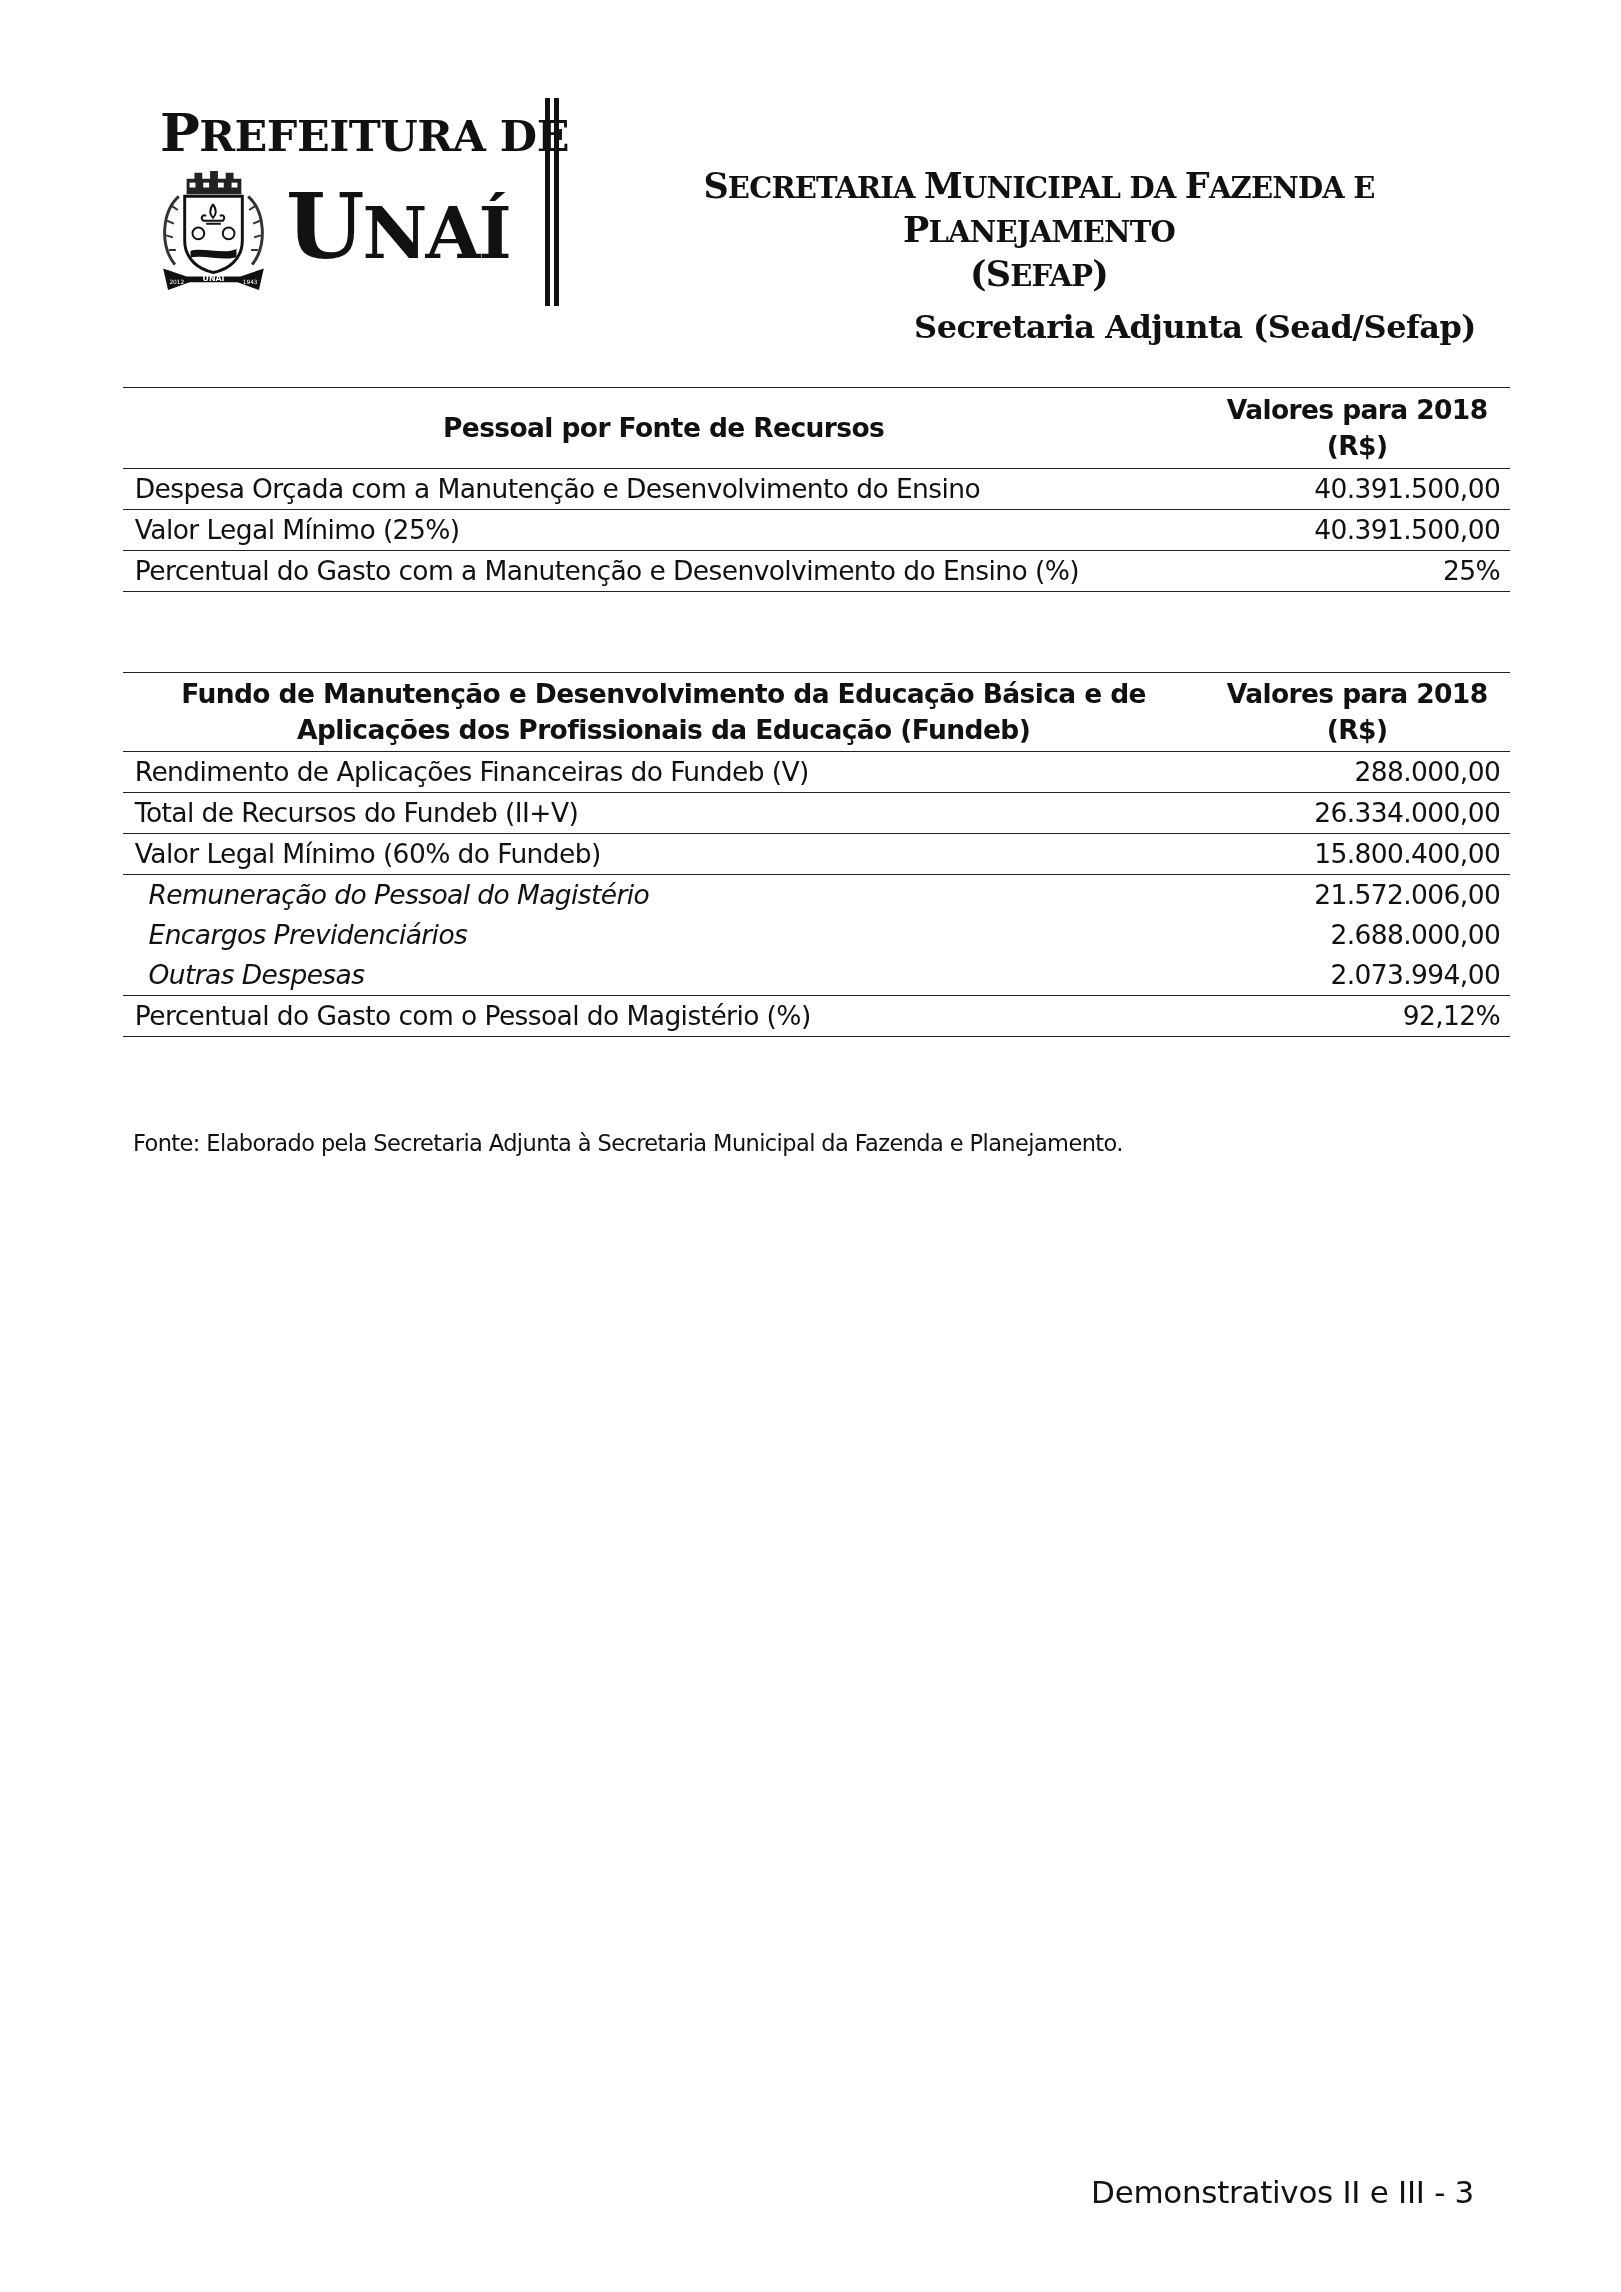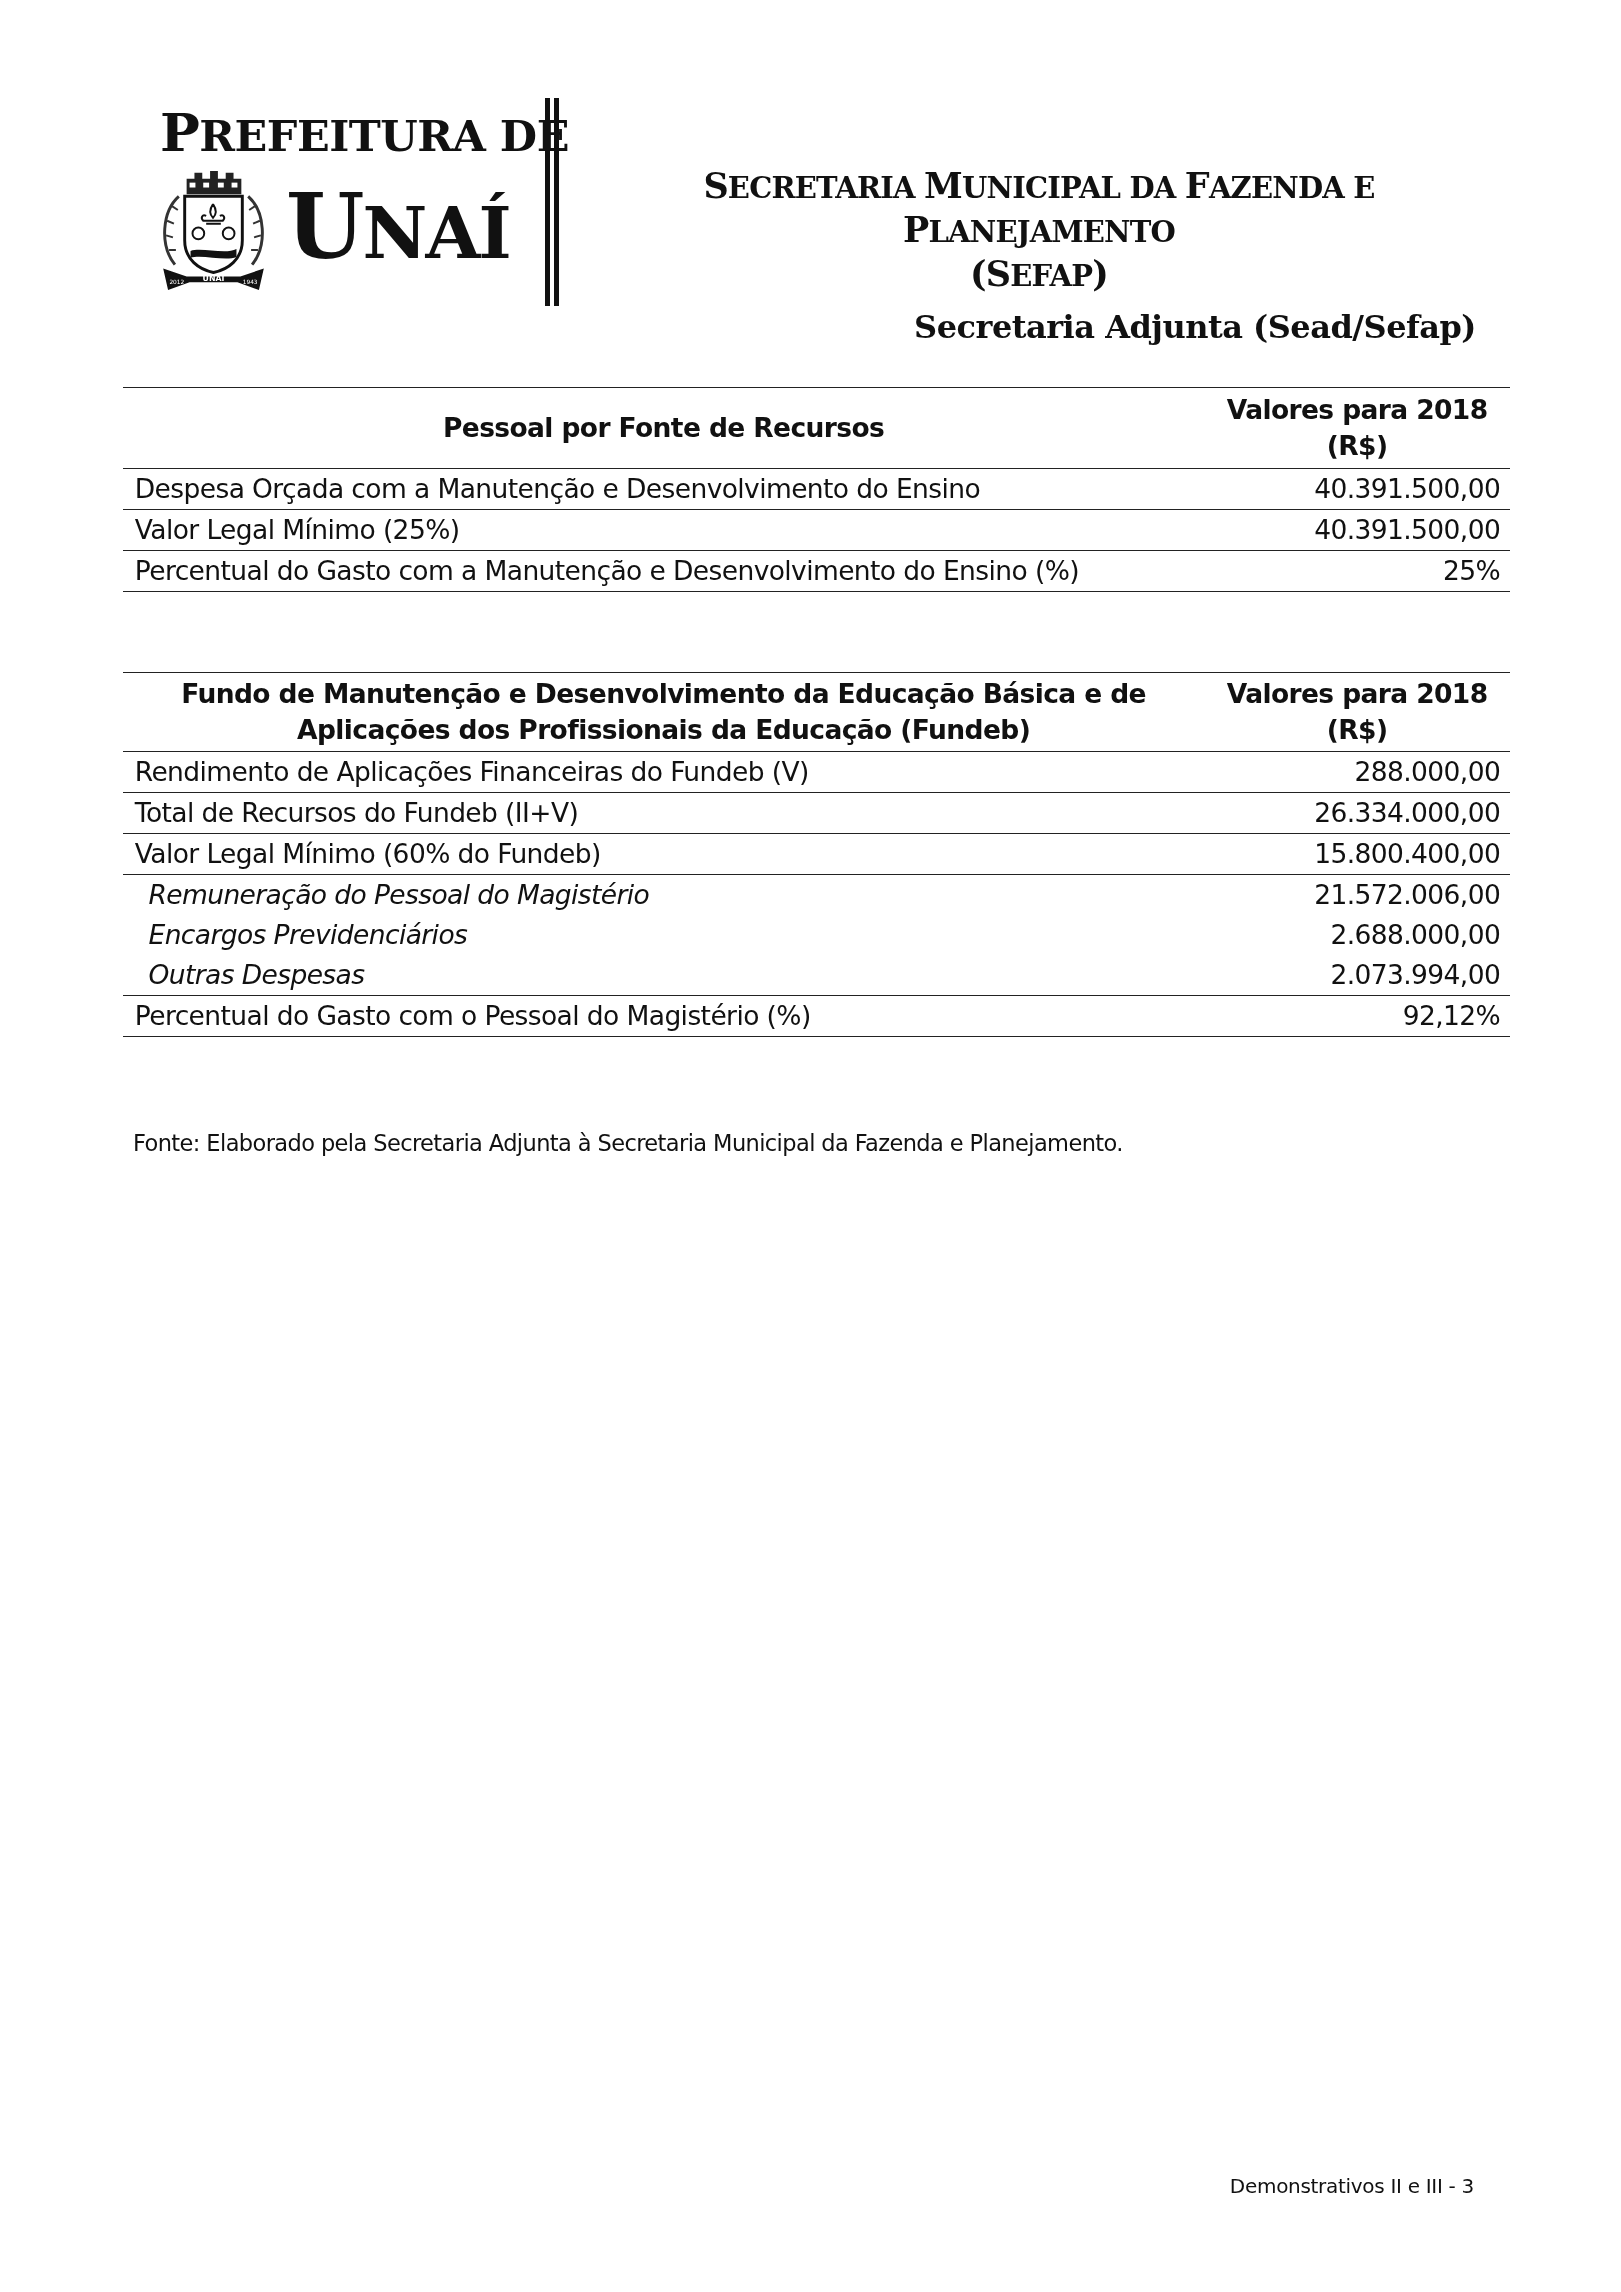--- a/index.html
+++ b/index.html
@@ -22,21 +22,21 @@
   table.t th { font-weight: bold; font-size: 26.5px; line-height: 36px; padding: 2.9px 5.9px; vertical-align: middle; }
   table.t td { line-height: 38px; padding: 1px 5.9px 1px 11.8px; white-space: nowrap; }
   table.t td.v { text-align: right; padding-right: 9.8px; }
   table.t td.indent { padding-left: 25.5px; font-style: italic; }
   table.t tr.top th { border-top: 1.5px solid #222; border-bottom: 1.5px solid #222; }
   table.t tr.bl td { border-bottom: 1.5px solid #222; margin-top: 30px; }
   .t1 { top: 387px; }
   .t1 th.c1 { height: 74px; }
   .t2 { top: 672px; }
   .fonte { left: 133px; top: 1090px; font-size: 22.5px; letter-spacing: -0.6px; margin-top: 40px; }
-  .footer { right: 147px; top: 2174px; font-size: 20px; letter-spacing: -0.3px; }
+  .footer { right: 147px; top: 2174px; font-size: 31px; letter-spacing: -0.3px; }
 </style>
 </head>
 <body>
 
 <div class="abs pref-line1">
   <span class="big">P</span><span>REFEITURA DE</span>
 </div>
 
 <svg class="abs crest" viewBox="0 0 115 130">
 

